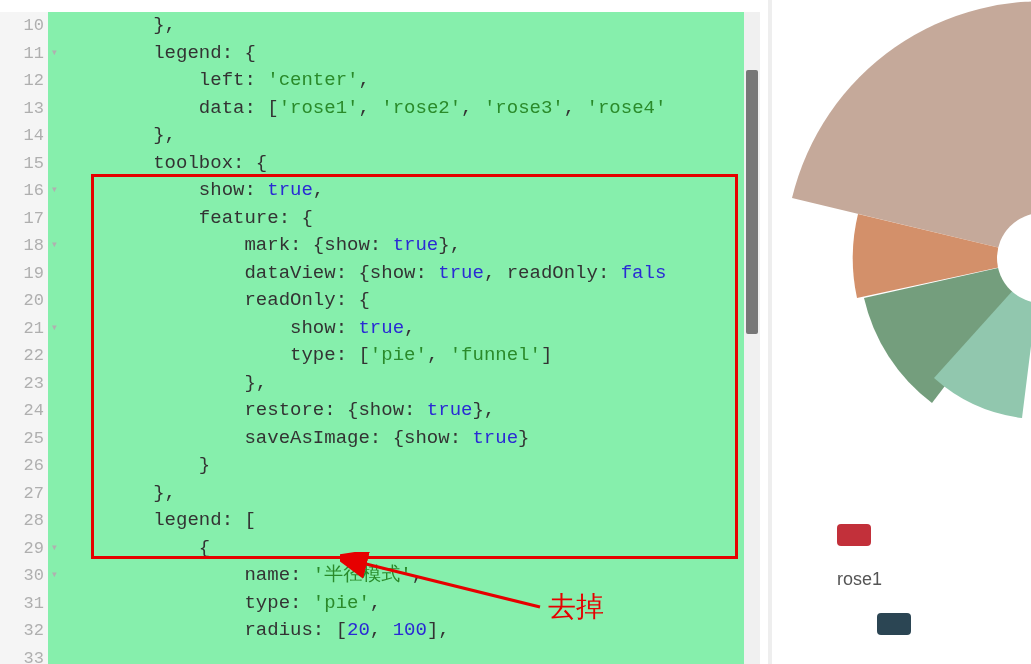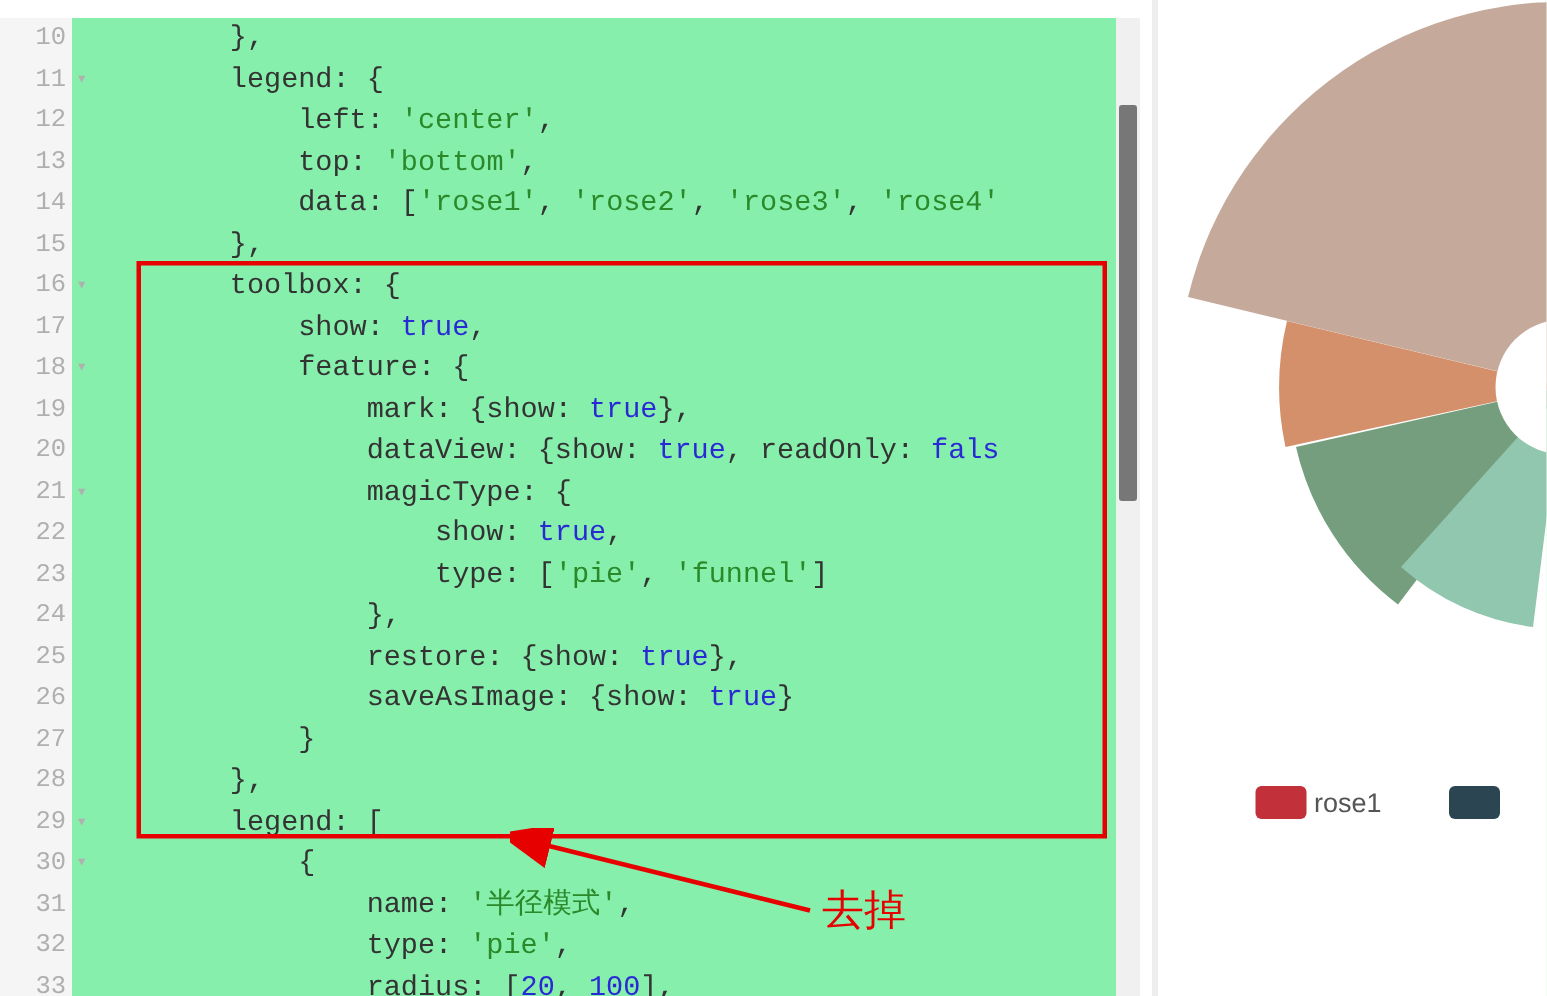--- a/index.html
+++ b/index.html
@@ -122,23 +122,24 @@
 .legend {
   position: absolute;
   left: 65px;
   top: 524px;
   font-family: Arial, sans-serif;
   font-size: 18px;
   color: #555;
 }
 .legend-row {
   display: flex;
-  align-items: center;
-  gap: 5px;
+  align-items: flex-start;
+  gap: 23px;
   margin-bottom: 12px;
+  flex-direction: column;
 }
 .swatch {
   width: 34px;
   height: 22px;
   border-radius: 4px;
 }
 </style>
 </head>
 <body>
 
@@ -166,29 +167,28 @@
       <div class="gutter-row">29<span class="fold-marker">▾</span></div>
       <div class="gutter-row">30<span class="fold-marker">▾</span></div>
       <div class="gutter-row">31</div>
       <div class="gutter-row">32</div>
       <div class="gutter-row">33</div>
     </div>
   <div class="code-area" id="code">
       <div class="code-line">        },</div>
       <div class="code-line">        legend: {</div>
       <div class="code-line">            left: <span class="tok-str">'center'</span>,</div>
-      <div class="code-line">            top: <span class="tok-str">'bottom'</span>,</div>
       <div class="code-line">            data: [<span class="tok-str">'rose1'</span>, <span class="tok-str">'rose2'</span>, <span class="tok-str">'rose3'</span>, <span class="tok-str">'rose4'</span></div>
       <div class="code-line">        },</div>
       <div class="code-line">        toolbox: {</div>
       <div class="code-line">            show: <span class="tok-bool">true</span>,</div>
       <div class="code-line">            feature: {</div>
       <div class="code-line">                mark: {show: <span class="tok-bool">true</span>},</div>
       <div class="code-line">                dataView: {show: <span class="tok-bool">true</span>, readOnly: <span class="tok-bool">fals</span></div>
-      <div class="code-line">                magicType: {</div>
+      <div class="code-line">                readOnly: {</div>
       <div class="code-line">                    show: <span class="tok-bool">true</span>,</div>
       <div class="code-line">                    type: [<span class="tok-str">'pie'</span>, <span class="tok-str">'funnel'</span>]</div>
       <div class="code-line">                },</div>
       <div class="code-line">                restore: {show: <span class="tok-bool">true</span>},</div>
       <div class="code-line">                saveAsImage: {show: <span class="tok-bool">true</span>}</div>
       <div class="code-line">            }</div>
       <div class="code-line">        },</div>
       <div class="code-line">        legend: [</div>
       <div class="code-line">            {</div>
       <div class="code-line">                name: <span class="tok-str">'半径模式'</span>,</div>

